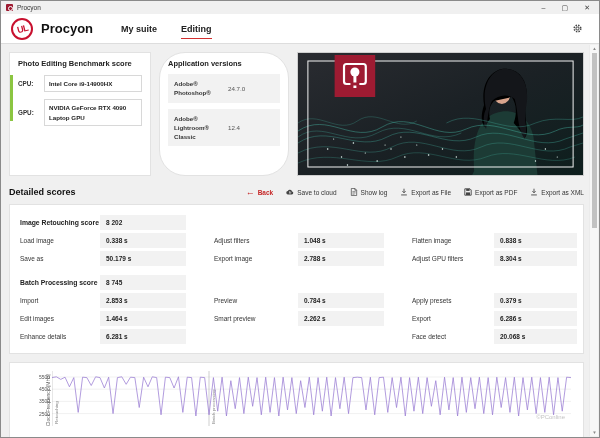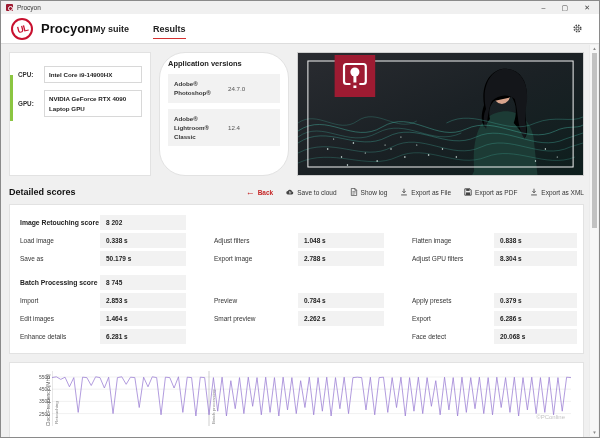--- a/index.html
+++ b/index.html
@@ -14,21 +14,21 @@
   .tb-icon::after { content:""; position:absolute; left:2px; top:2px; width:3px; height:3px; border:0.5px solid #fff; border-radius:50%; }
   .tb-title { font-size:6.5px; color:#333; margin-left:4px; }
   .tb-controls { margin-left:auto; display:flex; gap:16px; align-items:center; padding-right:4px; }
   .tb-btn { font-size:7px; color:#444; line-height:1; cursor:default; }
 
   
   .appheader { height:30px; background:#fff; display:flex; align-items:center; padding:0 10px; border-bottom:1px solid #ddd; flex:0 0 30px; }
   .ul-logo { width:22px; height:22px; border:2px solid #c8102e; border-radius:50%; display:flex; align-items:center; justify-content:center; flex:0 0 22px; }
   .ul-logo span { color:#c8102e; font-weight:bold; font-size:9px; transform:rotate(-14deg); letter-spacing:-0.5px; }
   .brand { font-size:13px; font-weight:bold; color:#111; margin-left:8px; }
-  .nav { display:flex; gap:24px; height:100%; align-items:stretch; }
+  .nav { display:flex; gap:24px; margin-left:28px; height:100%; align-items:stretch; }
   .nav-item { font-size:9px; font-weight:bold; color:#222; display:flex; align-items:center; position:relative; cursor:pointer; }
   .nav-item.active::after { content:""; position:absolute; left:0; right:0; bottom:4px; height:1.5px; background:#d32f2f; }
   .gear { margin-left:auto; margin-right:6px; cursor:pointer; }
 
   
   .content { flex:1; background:#f0f0f0; padding:8px 15px 0 8px; position:relative; overflow:hidden; }
   .card { background:#fff; border:1px solid #e2e2e2; }
 
   .top-row { display:flex; gap:8px; height:124px; }
 
@@ -99,35 +99,36 @@
     </div>
   </div>
 
   <div class="appheader">
     <div class="ul-logo">
         <span>UL</span>
       </div>
     <span class="brand">Procyon</span>
     <div class="nav">
       <div class="nav-item">My suite</div>
-      <div class="nav-item active">Results</div>
+      <div class="nav-item active">Editing</div>
     </div>
     <span class="gear">
       <svg width="11" height="11" viewBox="0 0 11 11">
           <circle cx="5.5" cy="5.5" r="3.2" fill="none" stroke="#444" stroke-width="1.7" stroke-dasharray="1.4 1.15"></circle>
           <circle cx="5.5" cy="5.5" r="1.4" fill="none" stroke="#444" stroke-width="1"></circle>
         </svg>
     </span>
   </div>
 
   <div class="content">
 
     <div class="top-row">
 
       <div class="card score-card">
+        <div class="card-title">Photo Editing Benchmark score</div>
         <div class="green-bar" style="background: rgb(139, 197, 65);"></div>
         <div class="hw-row">
           <span class="hw-label">CPU:</span>
           <span class="hw-box">Intel Core i9-14900HX</span>
         </div>
         <div class="hw-row">
           <span class="hw-label">GPU:</span>
           <span class="hw-box">NVIDIA GeForce RTX 4090 Laptop GPU</span>
         </div>
       </div>

